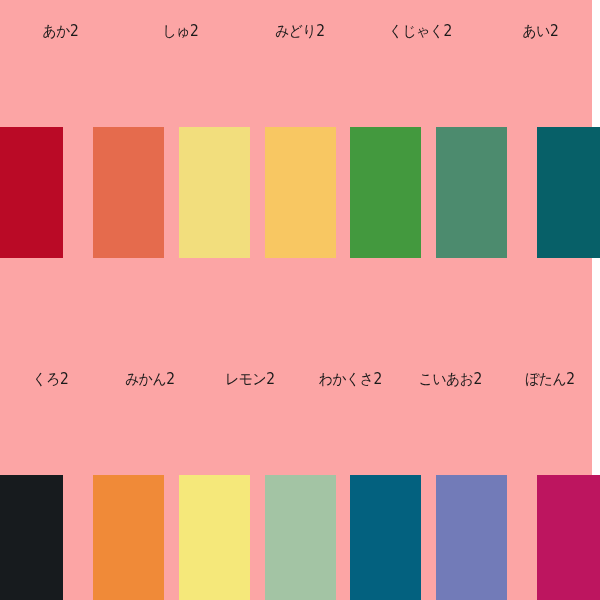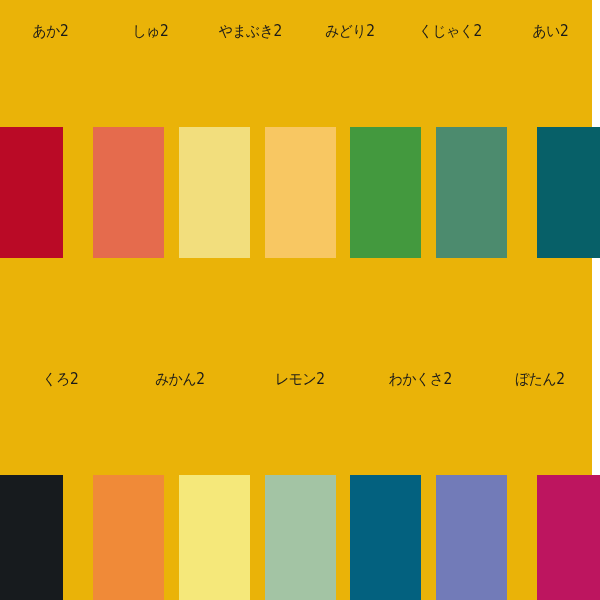--- a/index.html
+++ b/index.html
@@ -11,21 +11,21 @@
     width: 600px;
     height: 600px;
     overflow: hidden;
     font-family: "DejaVu Sans", "Liberation Sans", sans-serif;
   }
 
   #palette-sheet {
     position: relative;
     width: 592px;
     height: 600px;
-    background: #eab308;
+    background: #fca5a5;
   }
 
   .swatch-row {
     position: absolute;
     left: 0;
     width: 600px;
   }
 
   
   #swatch-row-1 { top: 0px;   height: 300px; }
@@ -102,23 +102,20 @@
 
   <div class="swatch-row" id="swatch-row-1">
     <div class="label-strip">
       <div class="cell">
         <span class="swatch-label" style="color: rgb(26, 26, 26);">あか2</span>
       </div>
       <div class="cell">
         <span class="swatch-label" style="color: rgb(26, 26, 26);">しゅ2</span>
       </div>
       <div class="cell">
-        <span class="swatch-label" style="color: rgb(26, 26, 26);">やまぶき2</span>
-      </div>
-      <div class="cell">
         <span class="swatch-label" style="color: rgb(26, 26, 26);">みどり2</span>
       </div>
       <div class="cell">
         <span class="swatch-label" style="color: rgb(26, 26, 26);">くじゃく2</span>
       </div>
       <div class="cell">
         <span class="swatch-label" style="color: rgb(26, 26, 26);">あい2</span>
       </div>
     </div>
 
@@ -155,20 +152,23 @@
       <div class="cell">
         <span class="swatch-label" style="color: rgb(26, 26, 26);">みかん2</span>
       </div>
       <div class="cell">
         <span class="swatch-label" style="color: rgb(26, 26, 26);">レモン2</span>
       </div>
       <div class="cell">
         <span class="swatch-label" style="color: rgb(26, 26, 26);">わかくさ2</span>
       </div>
       <div class="cell">
+        <span class="swatch-label" style="color: rgb(26, 26, 26);">こいあお2</span>
+      </div>
+      <div class="cell">
         <span class="swatch-label" style="color: rgb(26, 26, 26);">ぼたん2</span>
       </div>
     </div>
 
     <div class="chip-strip">
       <div class="cell chip-cell">
         <div class="color-chip" style="background-color: rgb(23, 27, 30);"></div>
       </div>
       <div class="cell chip-cell">
         <div class="color-chip" style="background-color: rgb(240, 138, 56);"></div>

